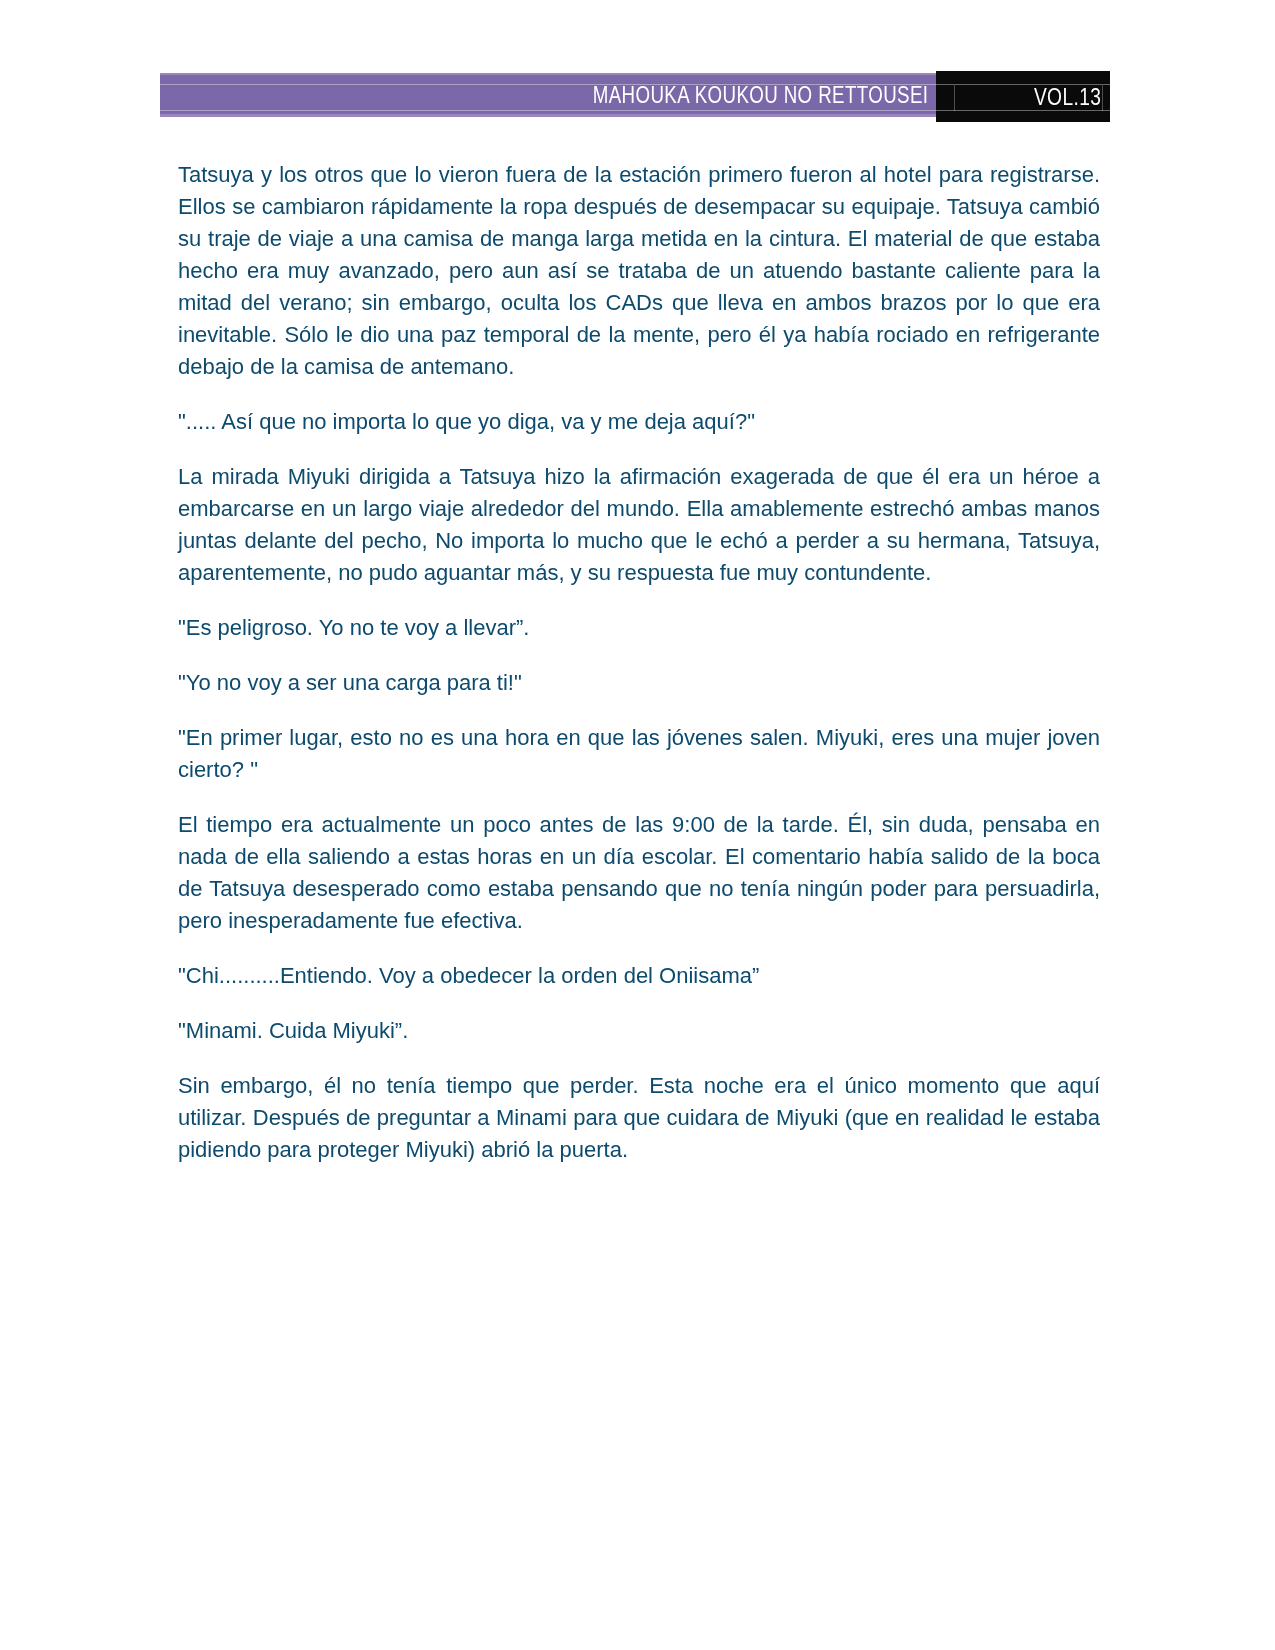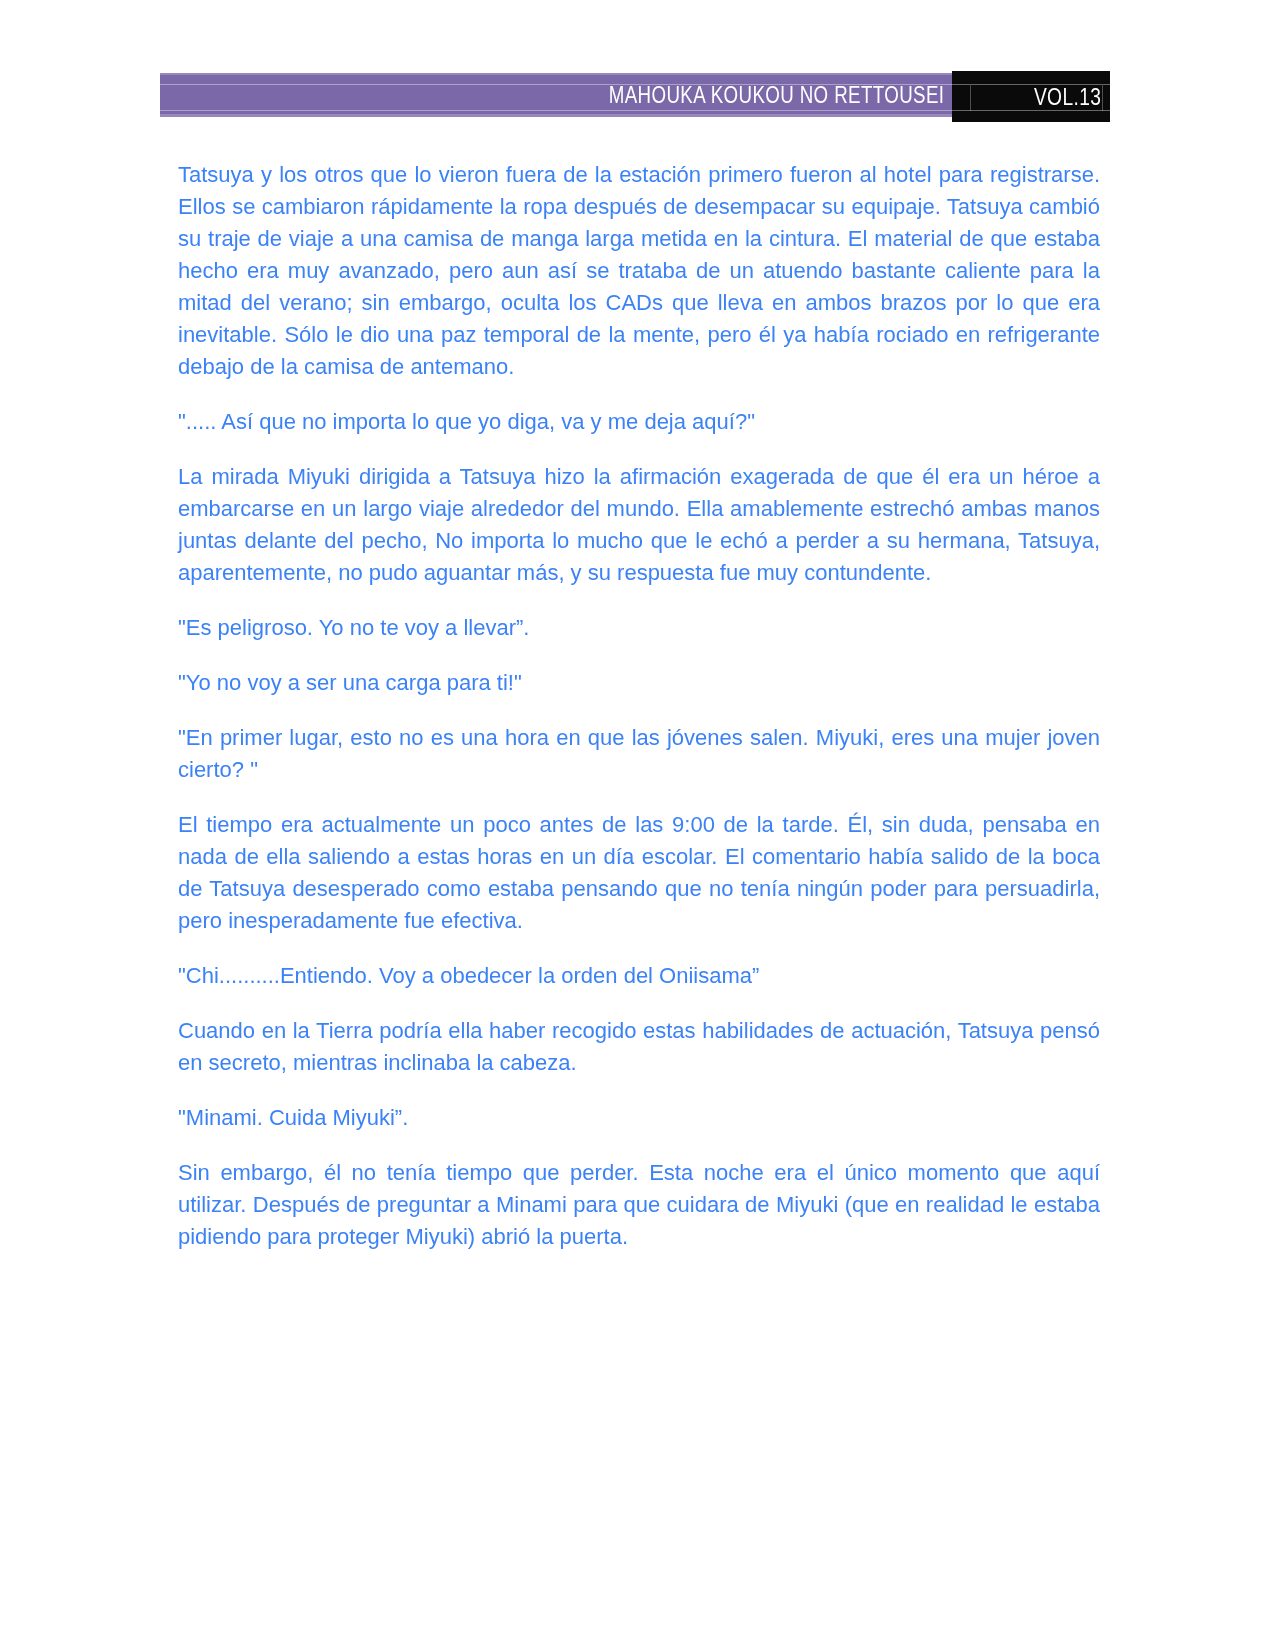--- a/index.html
+++ b/index.html
@@ -50,21 +50,21 @@
     color: #ffffff;
     font-size: 24px;
     letter-spacing: 0.5px;
     transform: scaleX(0.78);
     transform-origin: right center;
     white-space: nowrap;
     position: relative;
     z-index: 4;
   }
   .vol-box {
-    width: 158px;
+    width: 174px;
     margin-top: -2px;
     margin-bottom: -5px;
     background: #0a0a0a;
     position: relative;
     display: flex;
     align-items: center;
     justify-content: flex-end;
     padding-right: 9px;
     box-sizing: border-box;
   }
@@ -88,21 +88,21 @@
     white-space: nowrap;
     position: relative;
     z-index: 4;
   }
   
   .content {
     position: absolute;
     top: 159px;
     left: 178px;
     width: 922px;
-    color: #3b82f6;
+    color: #0c4a6e;
   }
   .content p {
     margin: 0 0 23px 0;
     font-size: 22px;
     line-height: 32px;
     text-align: justify;
   }
   .content p:last-child { margin-bottom: 0; }
 </style>
 </head>
@@ -121,18 +121,17 @@
 
   <main class="content">
     <p>Tatsuya y los otros que lo vieron fuera de la estación primero fueron al hotel para registrarse. Ellos se cambiaron rápidamente la ropa después de desempacar su equipaje. Tatsuya cambió  su traje de viaje a una camisa de manga larga metida en la cintura. El material de que estaba hecho era muy avanzado, pero aun así se trataba de un atuendo bastante caliente para la mitad del verano; sin embargo, oculta los CADs que lleva en ambos brazos por lo que era inevitable. Sólo le dio una paz temporal de la mente, pero él ya había rociado en refrigerante debajo de la camisa de antemano.</p>
     <p>"..... Así que no importa lo que yo diga, va y me deja aquí?"</p>
     <p>La mirada Miyuki dirigida a Tatsuya hizo la afirmación exagerada de que él era un héroe a embarcarse en un largo viaje alrededor del mundo. Ella amablemente estrechó ambas manos juntas delante del pecho, No importa lo mucho que le echó a perder a su hermana, Tatsuya, aparentemente, no pudo aguantar más, y su respuesta fue muy contundente.</p>
     <p>"Es peligroso. Yo no te voy a llevar”.</p>
     <p>"Yo no voy a ser una carga para ti!"</p>
     <p>"En primer lugar, esto no es una hora en que las jóvenes salen. Miyuki, eres una mujer joven cierto? "</p>
     <p>El tiempo era actualmente un poco antes de las 9:00 de la tarde. Él, sin duda, pensaba en nada de ella saliendo a estas horas en un día escolar. El comentario había salido de la boca de Tatsuya desesperado como estaba pensando que no tenía ningún poder para persuadirla, pero inesperadamente fue efectiva.</p>
     <p>"Chi..........Entiendo. Voy a obedecer la orden del Oniisama”</p>
-    <p>Cuando en la Tierra podría ella haber recogido estas habilidades de actuación, Tatsuya pensó en secreto, mientras inclinaba la cabeza.</p>
     <p>"Minami. Cuida Miyuki”.</p>
     <p>Sin embargo, él no tenía tiempo que perder. Esta noche era el único momento que aquí utilizar. Después de preguntar a Minami para que cuidara de Miyuki (que en realidad le estaba pidiendo para proteger Miyuki) abrió la puerta.</p>
   </main>
 
 </div>
 
 </body></html>

